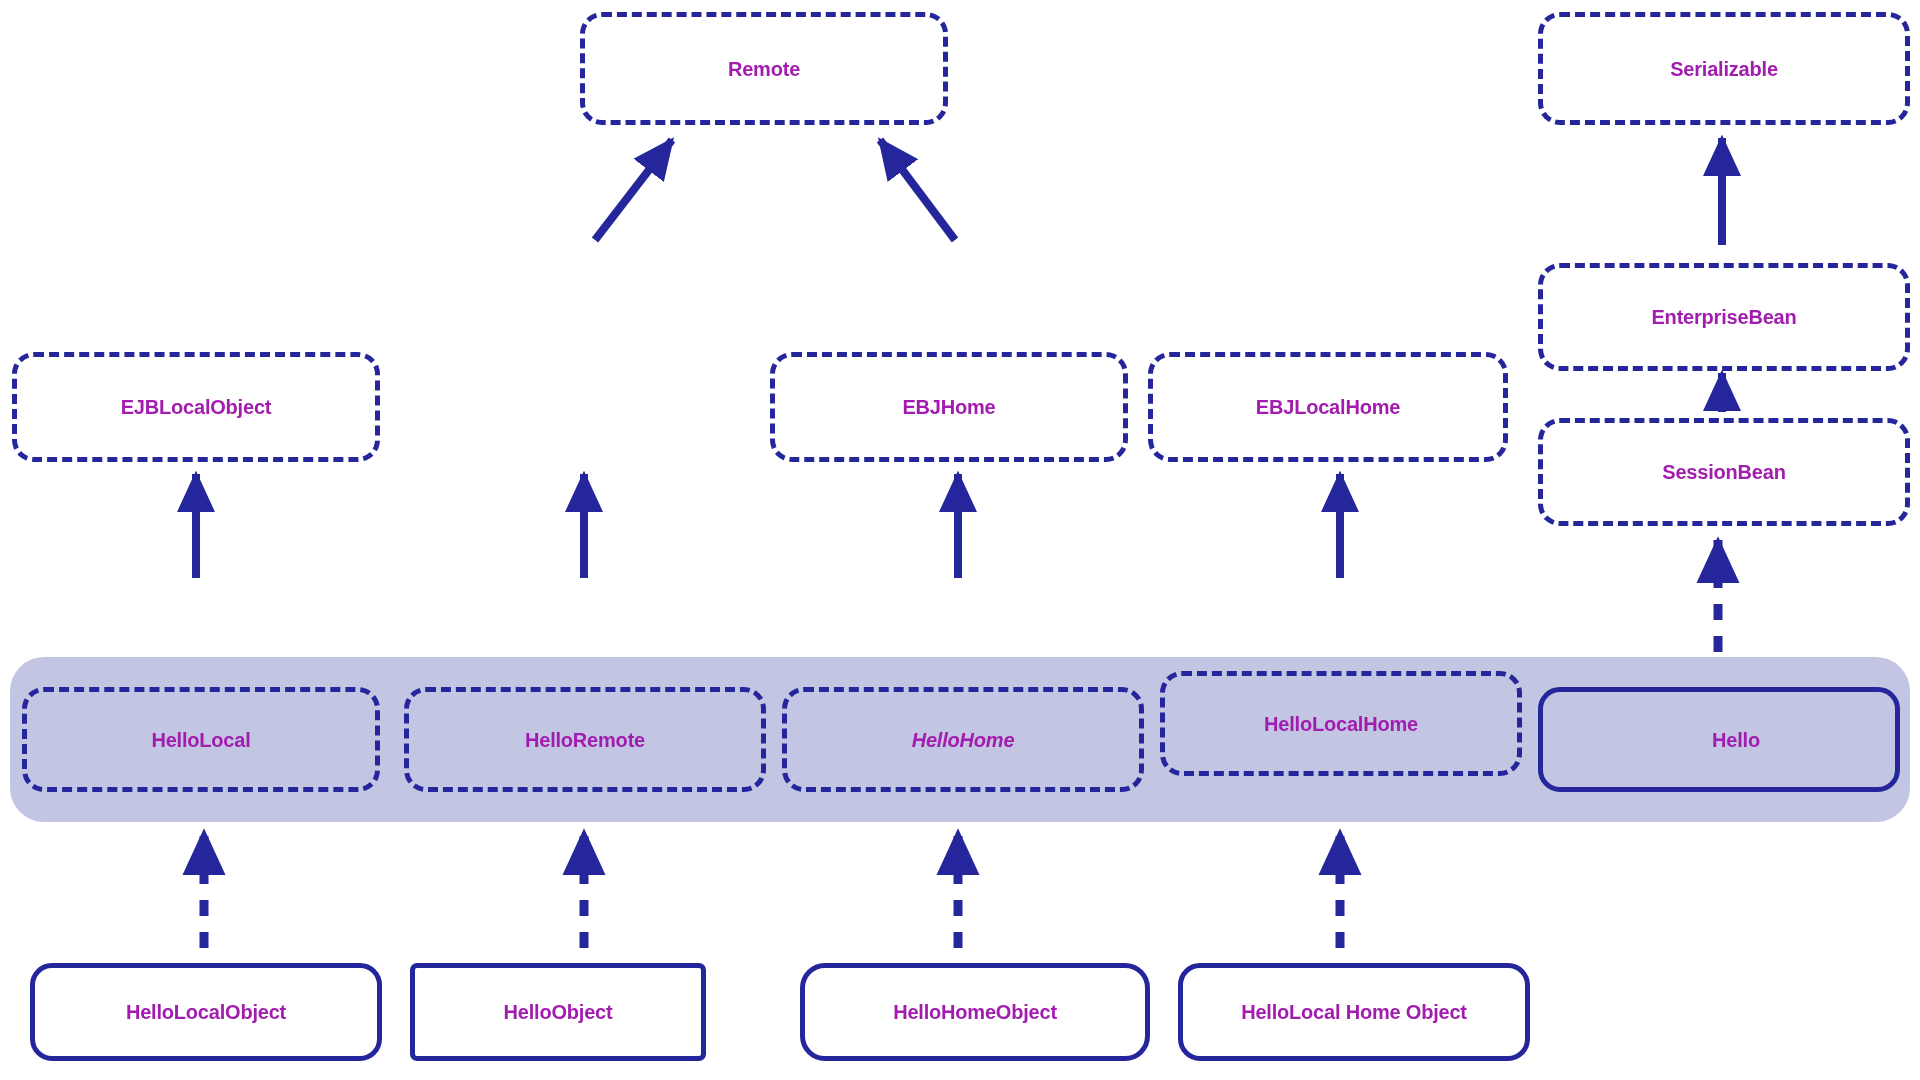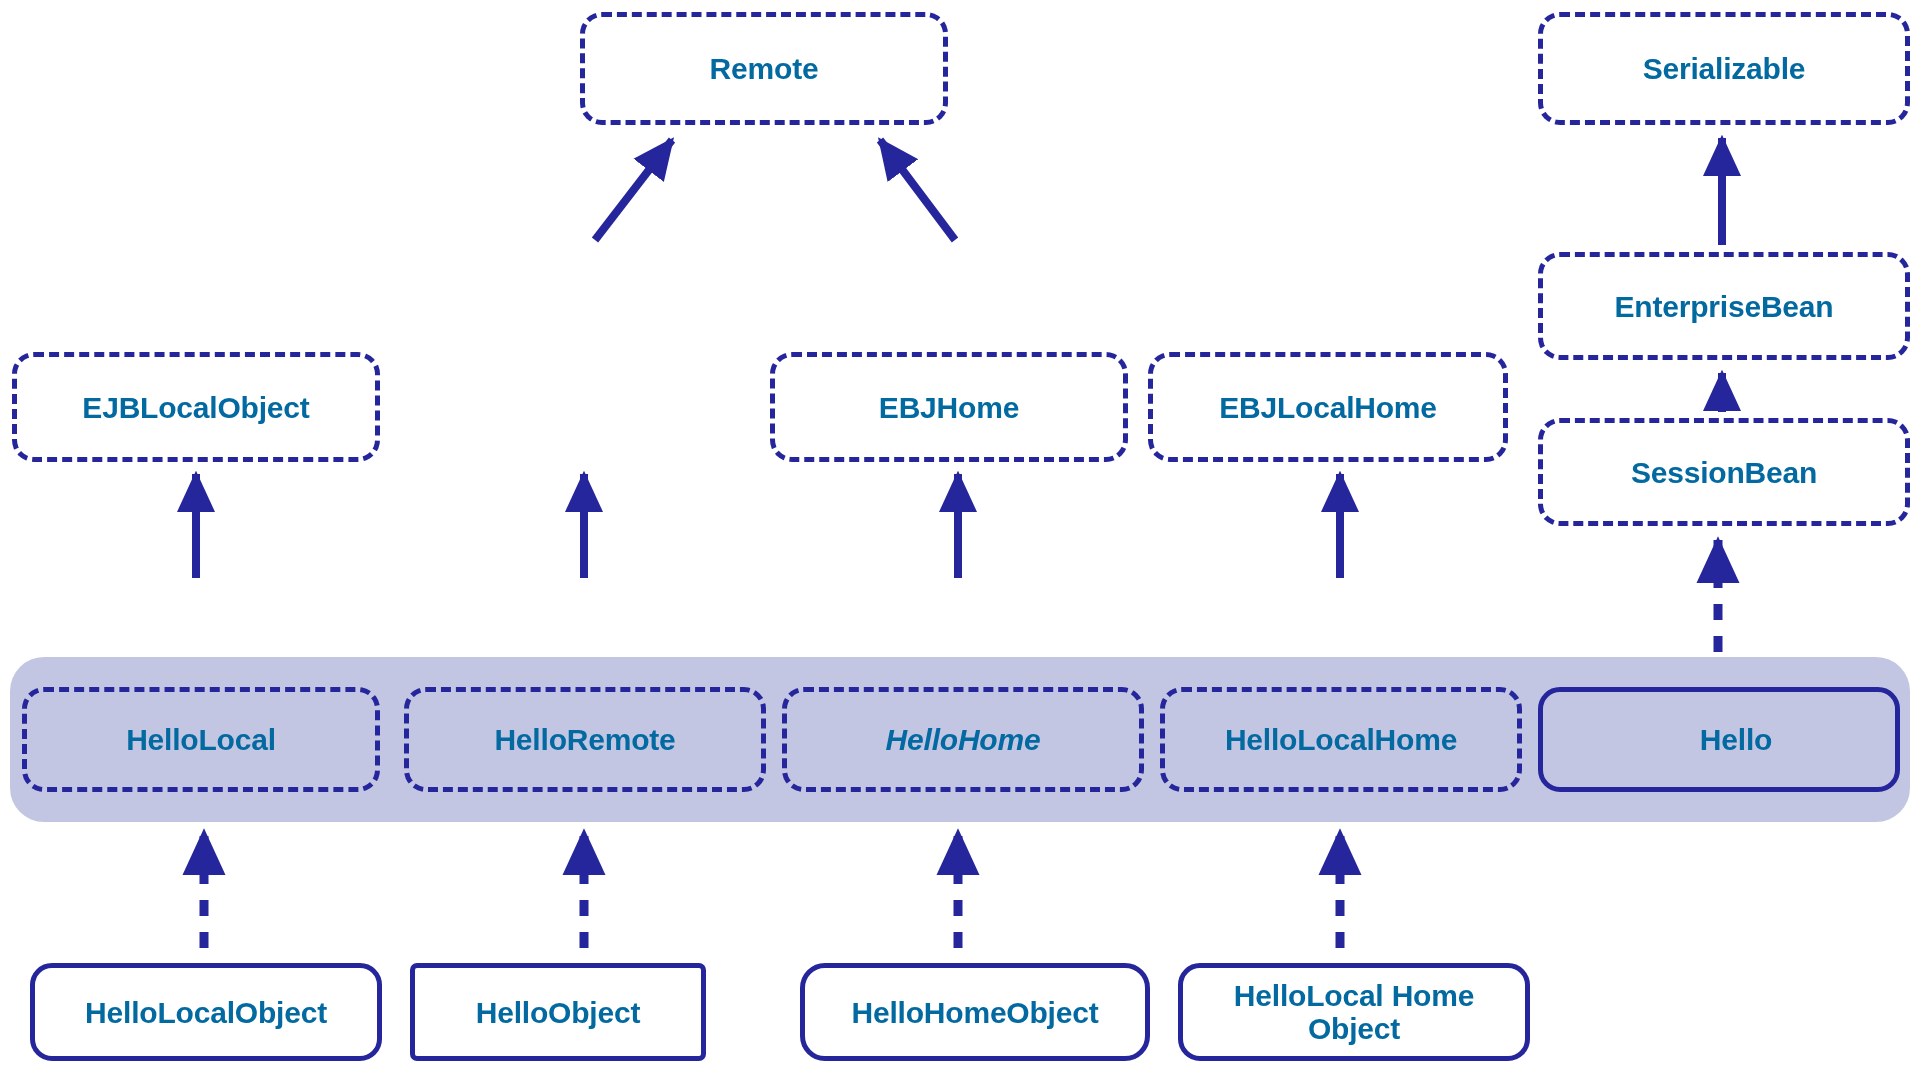--- a/index.html
+++ b/index.html
@@ -38,23 +38,23 @@
   
   .node {
     position: absolute;
     box-sizing: border-box;
     display: flex;
     align-items: center;
     justify-content: center;
     text-align: center;
     border-radius: 22px;
     z-index: 3;
-    color: #0369a1;
+    color: #a21caf;
     font-weight: bold;
-    font-size: 30px;
+    font-size: 20px;
     letter-spacing: -0.2px;
     line-height: 1.1;
     padding: 0 10px;
   }
   .node.iface {
     border: 5px dashed #26269c;
     background: transparent;
   }
   .node.cls {
     border: 5px solid #26269c;
@@ -94,21 +94,21 @@
     </svg>
 
   <div class="band" style="left: 10px; top: 657px; width: 1900px; height: 165px; background: rgb(195, 198, 227);"></div>
 
 <div class="node iface" style="left: 580px; top: 12px; width: 368px; height: 113px;">
       <span>Remote</span>
     </div>
     <div class="node iface" style="left: 1538px; top: 12px; width: 372px; height: 113px;">
       <span>Serializable</span>
     </div>
-    <div class="node iface" style="left: 1538px; top: 252px; width: 372px; height: 108px;">
+    <div class="node iface" style="left: 1538px; top: 263px; width: 372px; height: 108px;">
       <span>EnterpriseBean</span>
     </div>
     <div class="node iface" style="left: 1538px; top: 418px; width: 372px; height: 108px;">
       <span>SessionBean</span>
     </div>
     <div class="node iface" style="left: 12px; top: 352px; width: 368px; height: 110px;">
       <span>EJBLocalObject</span>
     </div>
     <div class="node iface" style="left: 770px; top: 352px; width: 358px; height: 110px;">
       <span>EBJHome</span>
@@ -118,21 +118,21 @@
     </div>
     <div class="node iface in-band" style="left: 22px; top: 687px; width: 358px; height: 105px;">
       <span>HelloLocal</span>
     </div>
     <div class="node iface in-band" style="left: 404px; top: 687px; width: 362px; height: 105px;">
       <span>HelloRemote</span>
     </div>
     <div class="node iface in-band" style="left: 782px; top: 687px; width: 362px; height: 105px; font-style: italic;">
       <span>HelloHome</span>
     </div>
-    <div class="node iface in-band" style="left: 1160px; top: 687px; width: 362px; height: 105px; justify-content: center;">
+    <div class="node iface in-band" style="left: 1160px; top: 671px; width: 362px; height: 105px; justify-content: center;">
       <span>HelloLocalHome</span>
     </div>
     <div class="node cls in-band" style="left: 1538px; top: 687px; width: 362px; height: 105px; padding-left: 44px;">
       <span>Hello</span>
     </div>
     <div class="node cls" style="left: 30px; top: 963px; width: 352px; height: 98px;">
       <span>HelloLocalObject</span>
     </div>
     <div class="node cls" style="left: 410px; top: 963px; width: 296px; height: 98px; border-radius: 7px;">
       <span>HelloObject</span>

